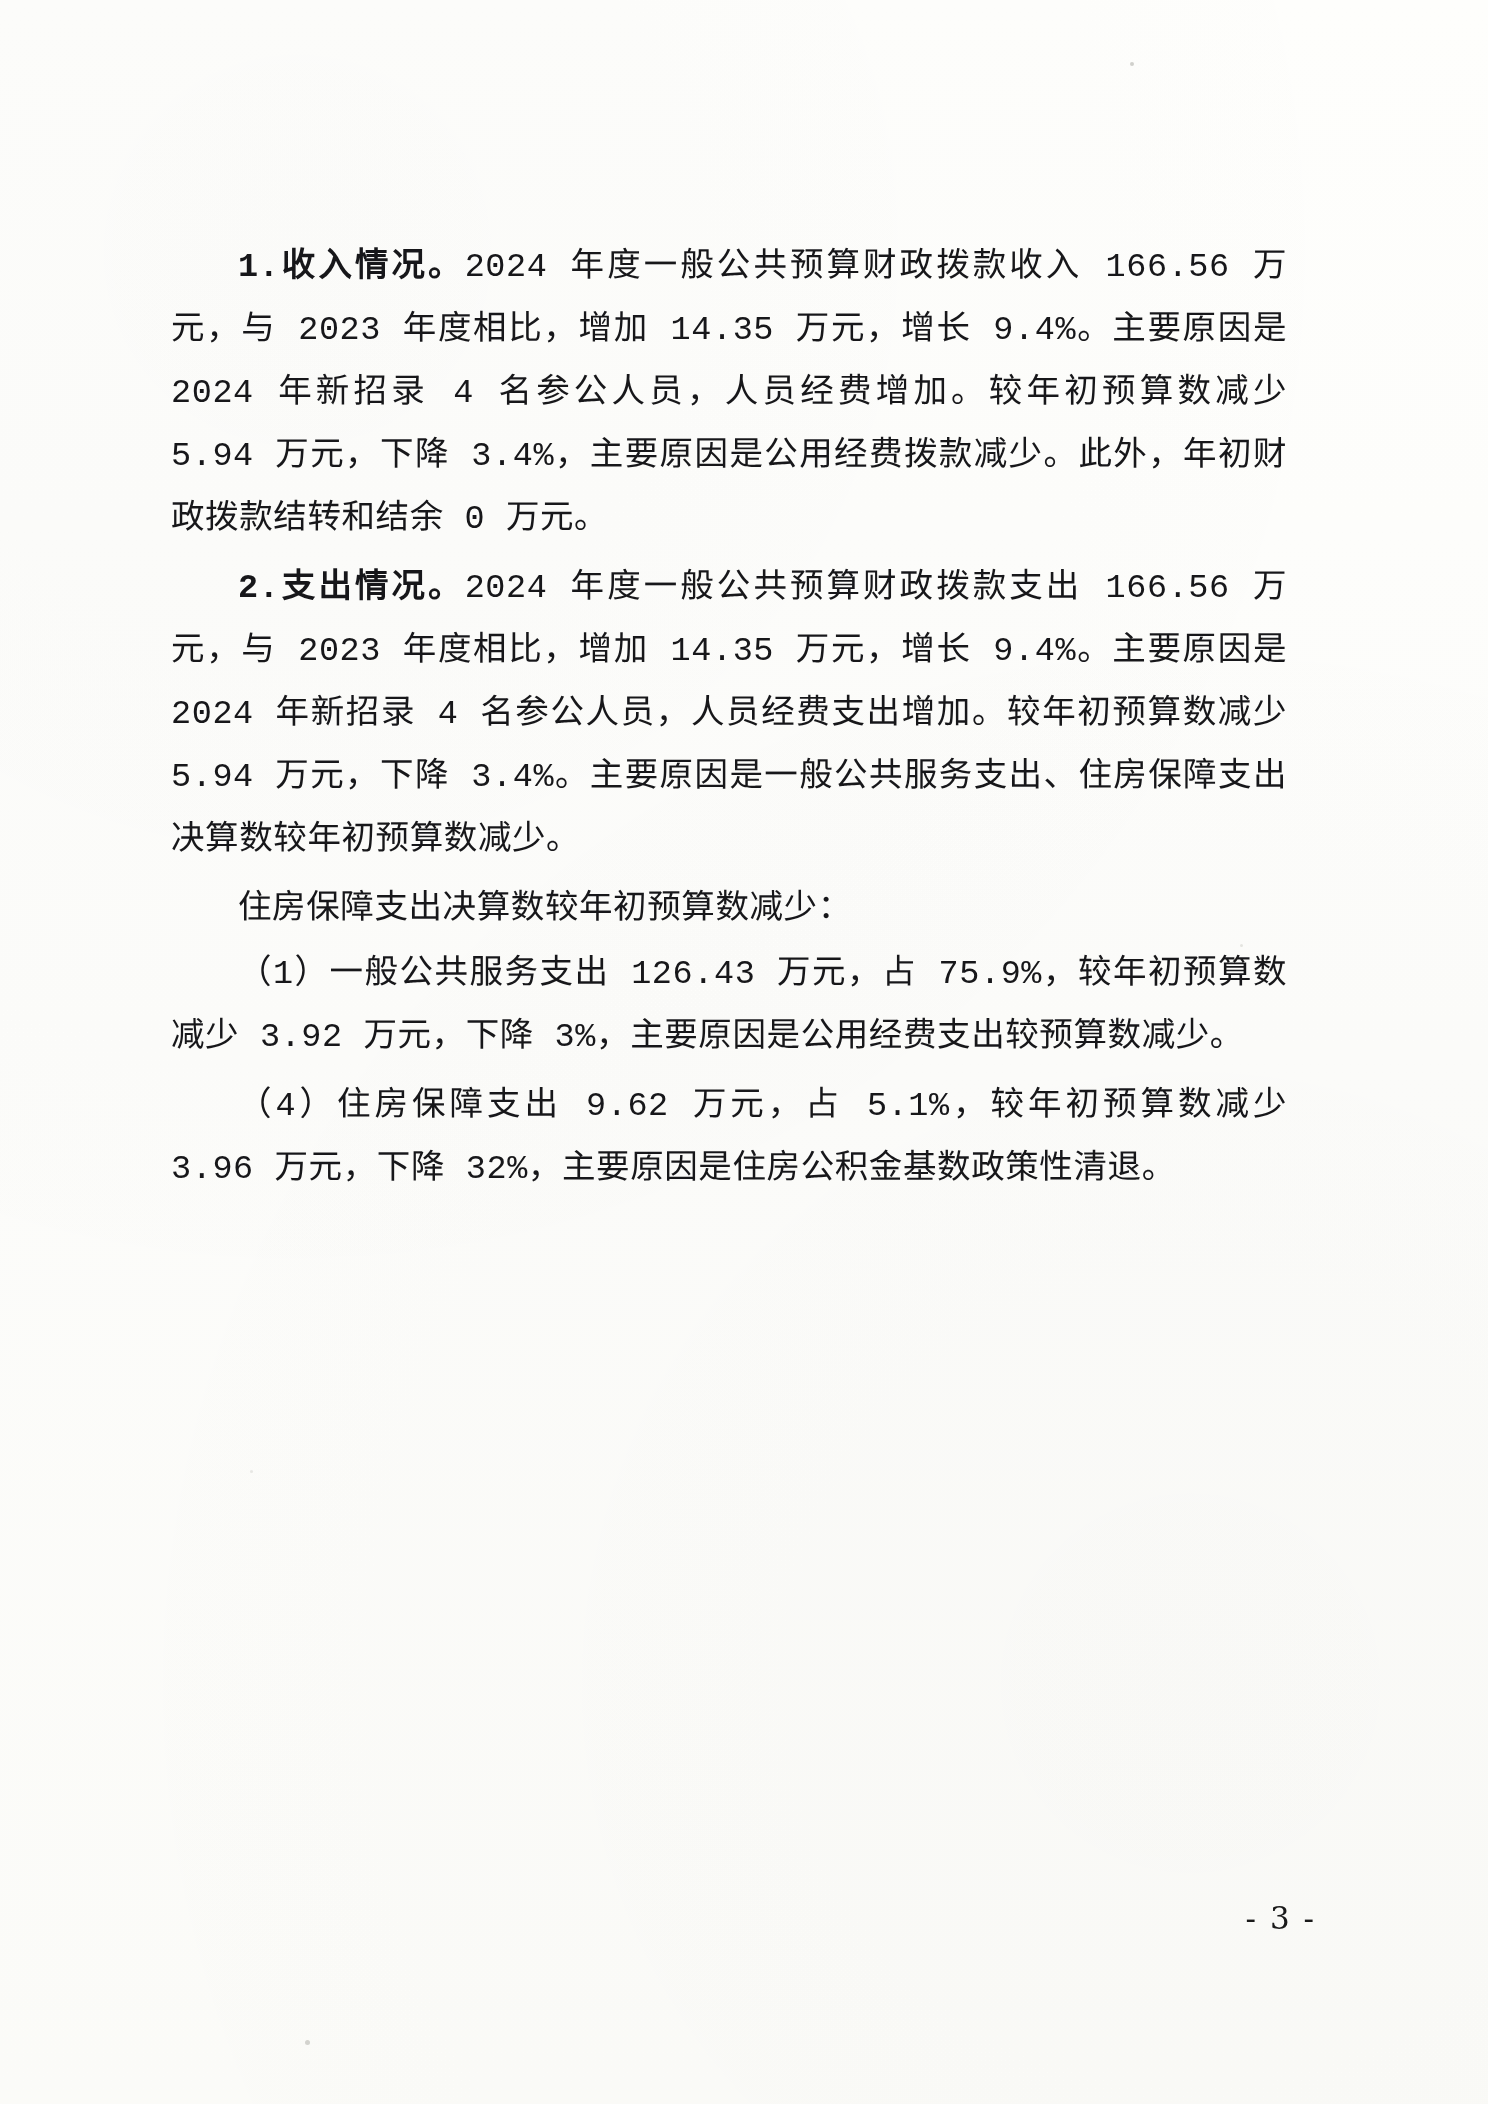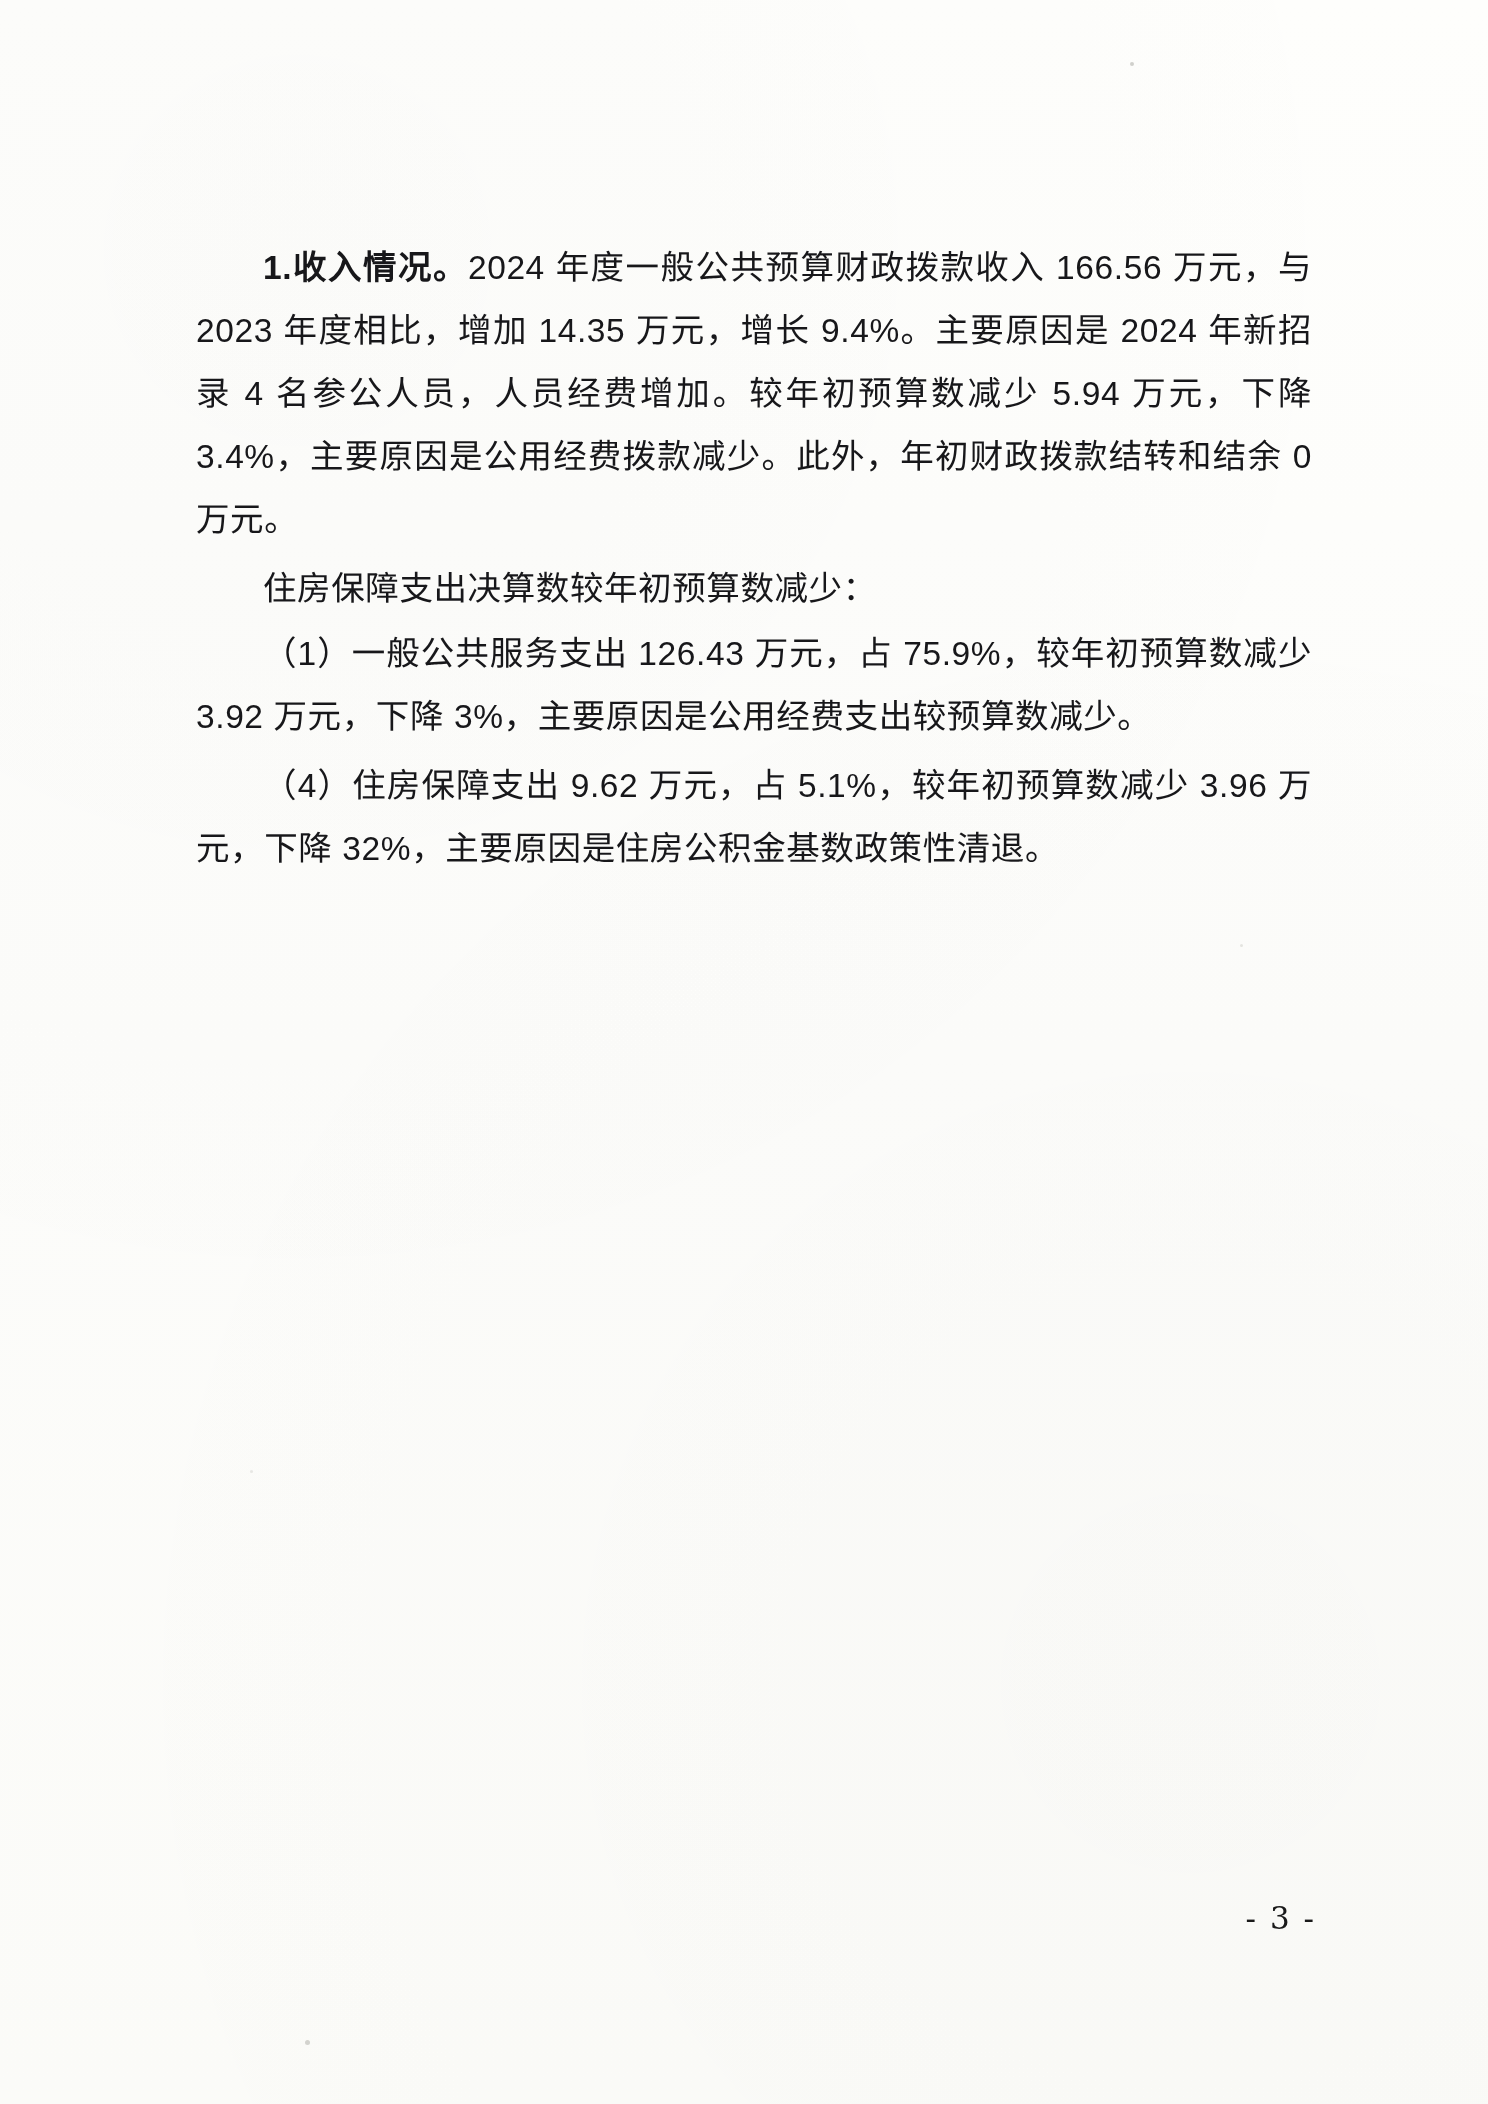--- a/index.html
+++ b/index.html
@@ -19,24 +19,24 @@
     position: absolute;
     inset: 0;
     background:
       radial-gradient(circle at 20% 12%, rgba(0,0,0,0.012), rgba(0,0,0,0) 55%),
       radial-gradient(circle at 80% 80%, rgba(0,0,0,0.012), rgba(0,0,0,0) 60%),
       linear-gradient(180deg, #fefefc 0%, #fcfcfa 50%, #fbfbf8 100%);
     pointer-events: none;
   }
   .content {
     position: absolute;
-    left: 196px;
+    left: 171px;
     top: 236px;
     width: 1116px;
-    font-family: Liberation Sans, sans-serif;
+    font-family: Liberation Mono, monospace;
     color: #1a1a1a;
   }
   p.para {
     margin: 0 0 6px 0;
     font-size: 33.5px;
     line-height: 63px;
     text-align: justify;
     text-justify: inter-ideograph;
     letter-spacing: 0.6px;
     text-indent: 67px;
@@ -76,20 +76,21 @@
 
   <span class="speck s1"></span>
   <span class="speck s2"></span>
   <span class="speck s3"></span>
   <span class="speck s4"></span>
 
   <div class="content">
 
     <p class="para"><span class="bold-lead">1.收入情况。</span><span>2024 年度一般公共预算财政拨款收入 166.56 万元，与 2023 年度相比，增加 14.35 万元，增长 9.4%。主要原因是 2024 年新招录 4 名参公人员，人员经费增加。较年初预算数减少 5.94 万元，下降 3.4%，主要原因是公用经费拨款减少。此外，年初财政拨款结转和结余 0 万元。</span></p>
 
+    <p class="para"><span class="bold-lead">2.支出情况。</span><span>2024 年度一般公共预算财政拨款支出 166.56 万元，与 2023 年度相比，增加 14.35 万元，增长 9.4%。主要原因是 2024 年新招录 4 名参公人员，人员经费支出增加。较年初预算数减少 5.94 万元，下降 3.4%。主要原因是一般公共服务支出、住房保障支出决算数较年初预算数减少。</span></p>
 
     <p class="para nomargin"><span>住房保障支出决算数较年初预算数减少：</span></p>
 
     <p class="para"><span>（1）一般公共服务支出 126.43 万元，占 75.9%，较年初预算数减少 3.92 万元，下降 3%，主要原因是公用经费支出较预算数减少。</span></p>
 
 
 
     <p class="para"><span>（4）住房保障支出 9.62 万元，占 5.1%，较年初预算数减少 3.96 万元，下降 32%，主要原因是住房公积金基数政策性清退。</span></p>
 
   </div>

